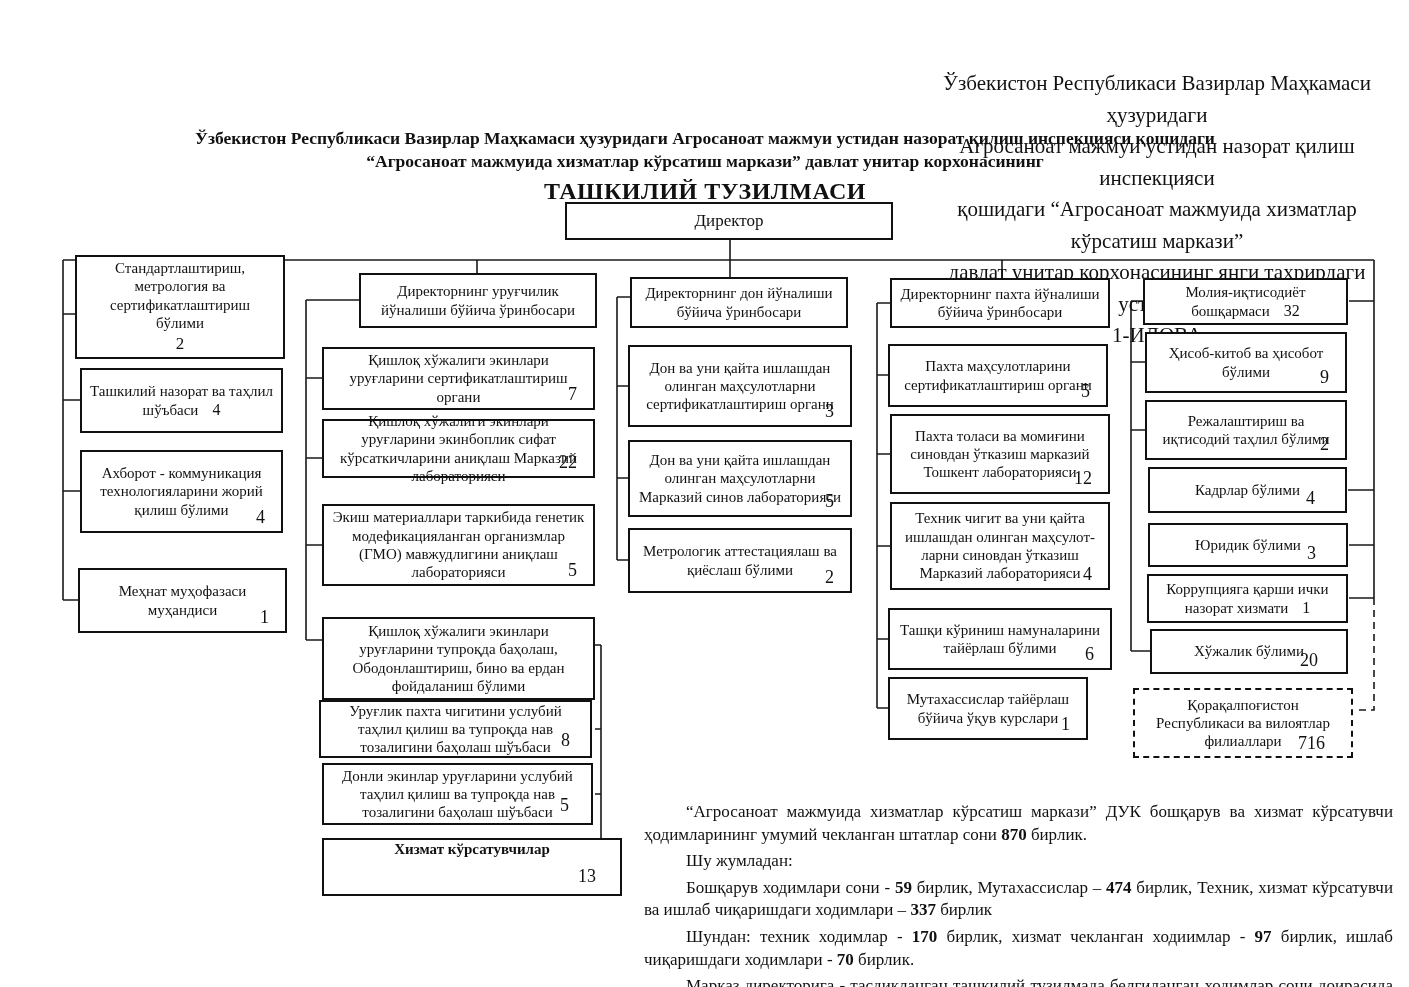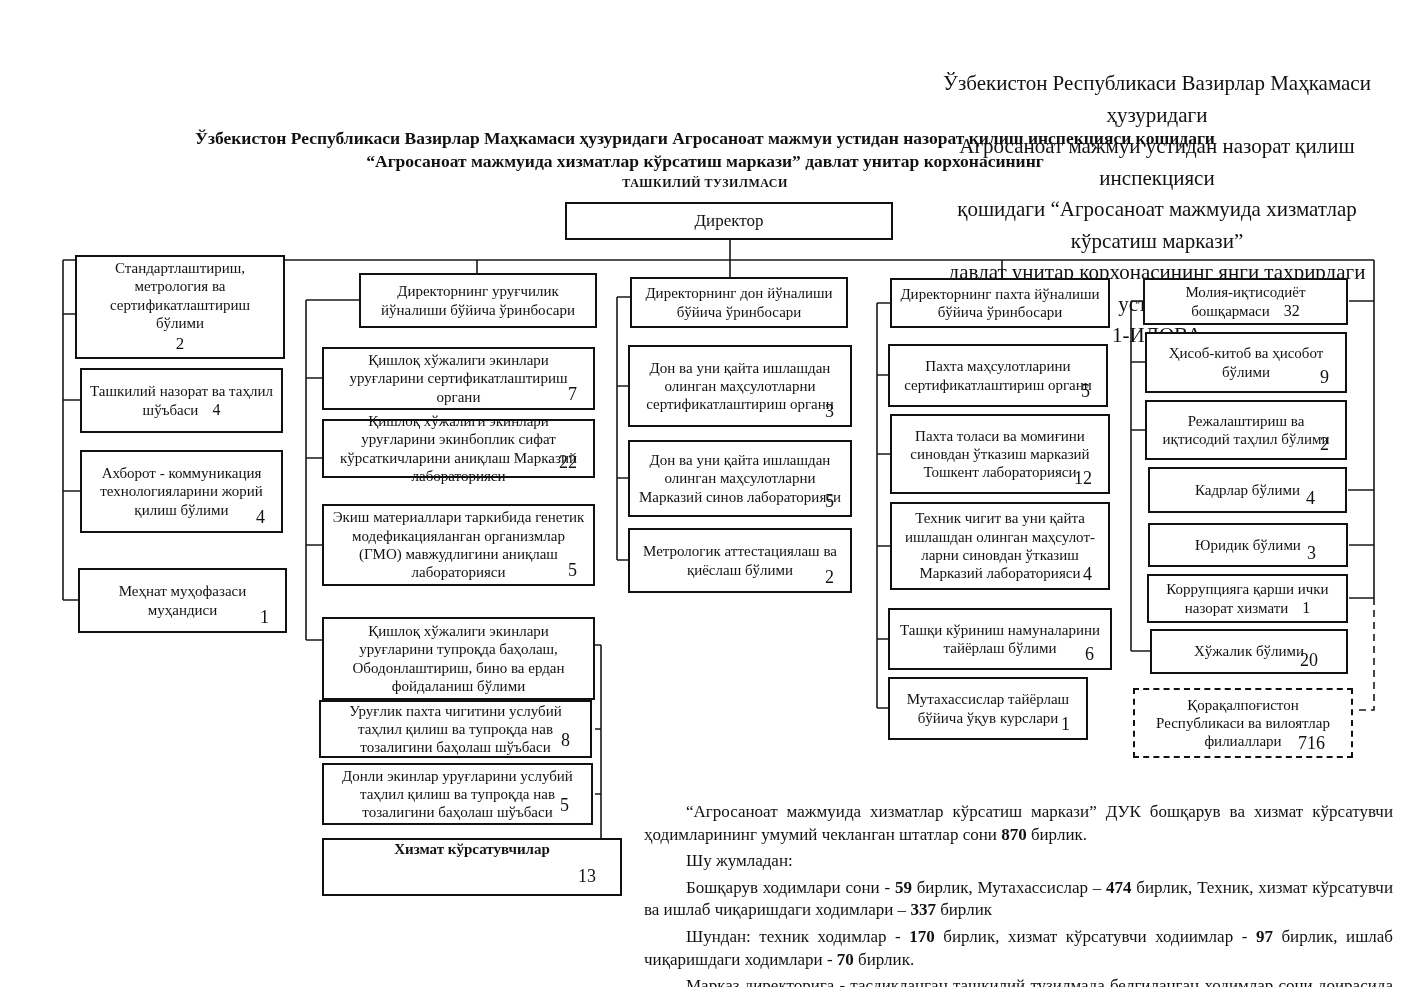--- a/index.html
+++ b/index.html
@@ -3,21 +3,21 @@
 <meta charset="utf-8">
 <style>
   html,body{margin:0;padding:0;background:#fff;}
   #page{position:relative;width:1409px;height:987px;background:#ffffff;overflow:hidden;
         font-family:"Liberation Serif","DejaVu Serif",serif;color:#111;}
   .wires{position:absolute;left:0;top:0;}
   .annex{position:absolute;left:929px;top:24px;width:456px;text-align:center;
          font-size:21px;line-height:1.5;margin-top:44px;}
   .title-wrap{position:absolute;left:50px;top:127px;width:1310px;text-align:center;
               font-weight:bold;font-size:17.5px;line-height:1.32;}
-  .title-l3{font-size:12px;letter-spacing:.5px;margin-top:3px;}
+  .title-l3{font-size:24px;letter-spacing:.5px;margin-top:3px;}
   .box{position:absolute;box-sizing:border-box;border:2px solid #111;background:#fff;
        display:flex;flex-direction:column;align-items:center;justify-content:center;
        text-align:center;padding:2px 8px;font-size:15px;line-height:1.22;}
   .box.dashed{border:2px dashed #111;}
   .num-br{position:absolute;right:16px;bottom:2px;font-size:18px;}
   .num-mid{position:absolute;right:24px;top:26px;font-size:18px;}
   .num-center{display:block;font-size:17px;margin-top:2px;}
   .num-inline{margin-left:14px;font-size:16px;}
   .bold{font-weight:bold;}
   .director{font-size:17px;}
@@ -185,17 +185,17 @@
   </div>
   <div class="box dashed" style="left:1133px;top:688px;width:220px;height:70px">
     <span>Қорақалпоғистон Республикаси ва вилоятлар филиаллари</span>
     <span class="num-br" style="right:26px;bottom:1px">716</span>
   </div>
 
   <div class="footer">
     <p><span>“Агросаноат мажмуида хизматлар кўрсатиш маркази” ДУК  бошқарув ва  хизмат кўрсатувчи ҳодимларининг умумий чекланган штатлар сони </span><span class="bold">870</span><span> бирлик.</span></p>
     <p>Шу жумладан:</p>
     <p><span>Бошқарув ходимлари сони - </span><span class="bold">59</span><span> бирлик,  Мутахассислар – </span><span class="bold">474</span><span> бирлик,  Техник, хизмат кўрсатувчи ва ишлаб чиқаришдаги ходимлари – </span><span class="bold">337</span><span> бирлик</span></p>
-    <p><span>Шундан: техник ходимлар - </span><span class="bold">170</span><span> бирлик,   хизмат кўрсатувчи ходиимлар - </span><span class="bold">97</span><span> бирлик,   ишлаб чиқаришдаги ходимлари - </span><span class="bold">70</span><span> бирлик.</span></p>
+    <p><span>Шундан: техник ходимлар - </span><span class="bold">170</span><span> бирлик,   хизмат чекланган ходиимлар - </span><span class="bold">97</span><span> бирлик,   ишлаб чиқаришдаги ходимлари - </span><span class="bold">70</span><span> бирлик.</span></p>
     <p>Марказ директорига - тасдиқланган ташкилий тузилмада белгиланган ходимлар сони доирасида штатлар жадвалига ўзгартириш киритиш ҳуқуқи берилади.</p>
   </div>
 
 </div>
 
 </body></html>

